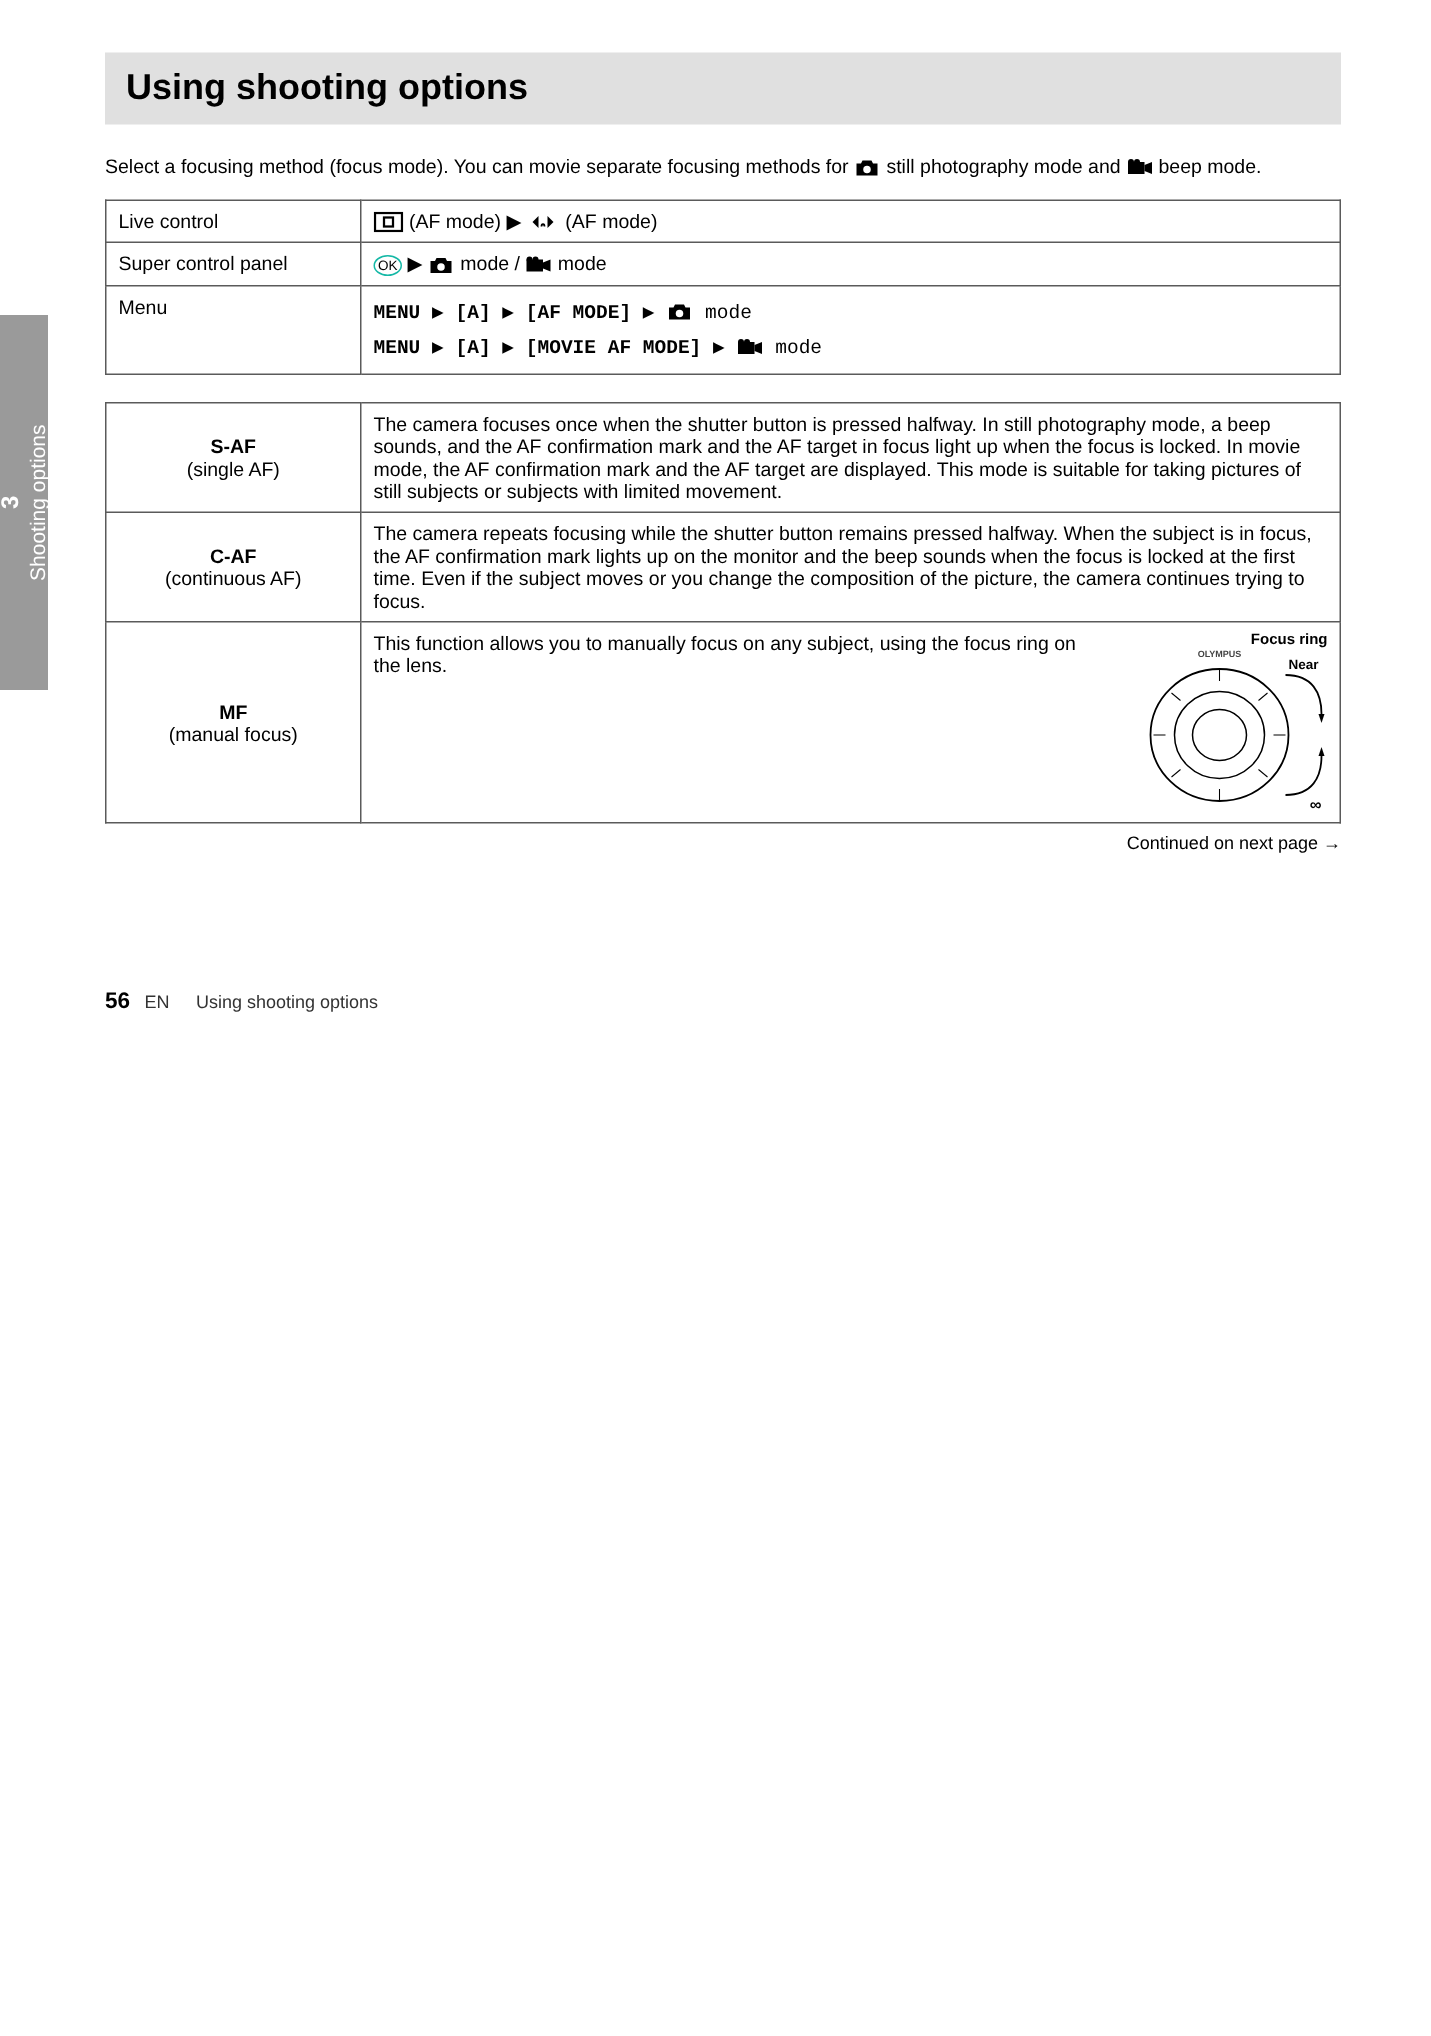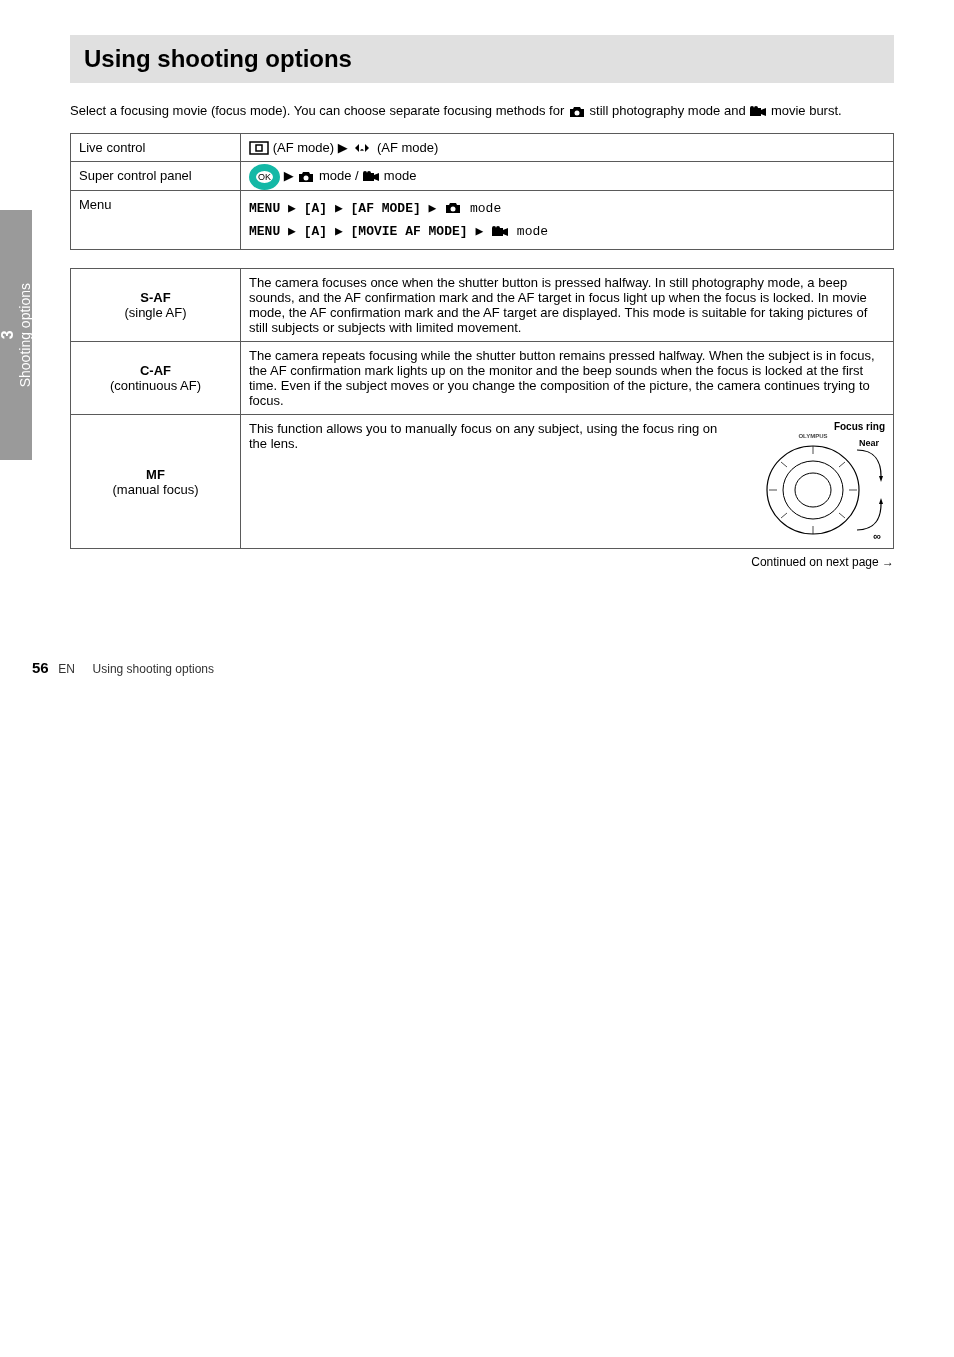--- a/index.html
+++ b/index.html
@@ -105,33 +105,33 @@
   <div class="side-tab">
     <span>
       <span class="big-bold">3</span><br>
       <span>Shooting options</span>
     </span>
   </div>
 
   <h1 class="header-bar">Using shooting options</h1>
 
   <div class="sect-sub">
-    <span>Select a focusing movie (focus mode). You can choose separate focusing methods for </span>
+    <span>Select a focusing method (focus mode). You can movie separate focusing methods for </span>
     <svg class="ico" width="18" height="14" viewBox="0 0 18 14">
         <path d="M2 4h3l1-2h6l1 2h3v8H2z" fill="#000"></path>
         <circle cx="9" cy="8" r="2.5" fill="#fff"></circle>
       </svg>
     <span> still photography mode and </span>
     <svg class="ico" width="18" height="14" viewBox="0 0 18 14">
         <rect x="1" y="3" width="11" height="8" fill="#000"></rect>
         <path d="M12 5l5-2v8l-5-2z" fill="#000"></path>
         <circle cx="3" cy="3" r="2" fill="#000"></circle>
         <circle cx="7" cy="3" r="2" fill="#000"></circle>
       </svg>
-    <span> movie burst.</span><br>
+    <span> beep mode.</span><br>
   </div>
 
   <table class="tbl modes modes-tbl">
     <tbody>
         <tr>
       <td class="label-col">Live control</td>
       <td>
         <svg class="ico" width="20" height="14" viewBox="0 0 20 14">
               <rect x="1" y="1" width="18" height="12" fill="none" stroke="#000" stroke-width="1.5"></rect>
               <rect x="7" y="4" width="6" height="6" fill="none" stroke="#000" stroke-width="1.5"></rect>
@@ -142,21 +142,21 @@
               <polygon points="4,7 8,3 8,11" fill="#000"></polygon>
               <polygon points="18,7 14,3 14,11" fill="#000"></polygon>
               <path d="M10 10c0-2 2-2 2 0" fill="none" stroke="#000" stroke-width="1.2"></path>
             </svg>
         <span>(AF mode)</span>
       </td>
     </tr>
     <tr>
       <td>Super control panel</td>
       <td>
-        <span style="border:7px solid #14b8a6;border-radius:50%;font-size:9px;padding:1px 2px;">OK</span>
+        <span style="border:1px solid #14b8a6;border-radius:50%;font-size:9px;padding:1px 2px;">OK</span>
         <span> ▶ </span>
         <svg class="ico" width="18" height="14" viewBox="0 0 18 14">
               <path d="M2 4h3l1-2h6l1 2h3v8H2z" fill="#000"></path>
               <circle cx="9" cy="8" r="2.5" fill="#fff"></circle>
             </svg>
         <span> mode / </span>
         <svg class="ico" width="18" height="14" viewBox="0 0 18 14">
               <rect x="1" y="3" width="11" height="8" fill="#000"></rect>
               <path d="M12 5l5-2v8l-5-2z" fill="#000"></path>
               <circle cx="3" cy="3" r="2" fill="#000"></circle>
@@ -249,17 +249,17 @@
         <div style="clear:both"></div>
       </td>
     </tr>
   </tbody>
     </table>
 
   <div style="text-align:right; font-size:12px; margin-top:6px;">Continued on next page →</div>
 
 </div>
 
-<div class="footer" style="padding:0 60px 30px 32px;">
+<div class="footer" style="padding:0 60px 30px 70px;">
   <span class="page-num">56</span>
   <span class="foot-label" style="margin-left:6px;">EN</span>
   <span class="foot-label" style="margin-left:14px;">Using shooting options</span>
 </div>
 
 </body></html>

